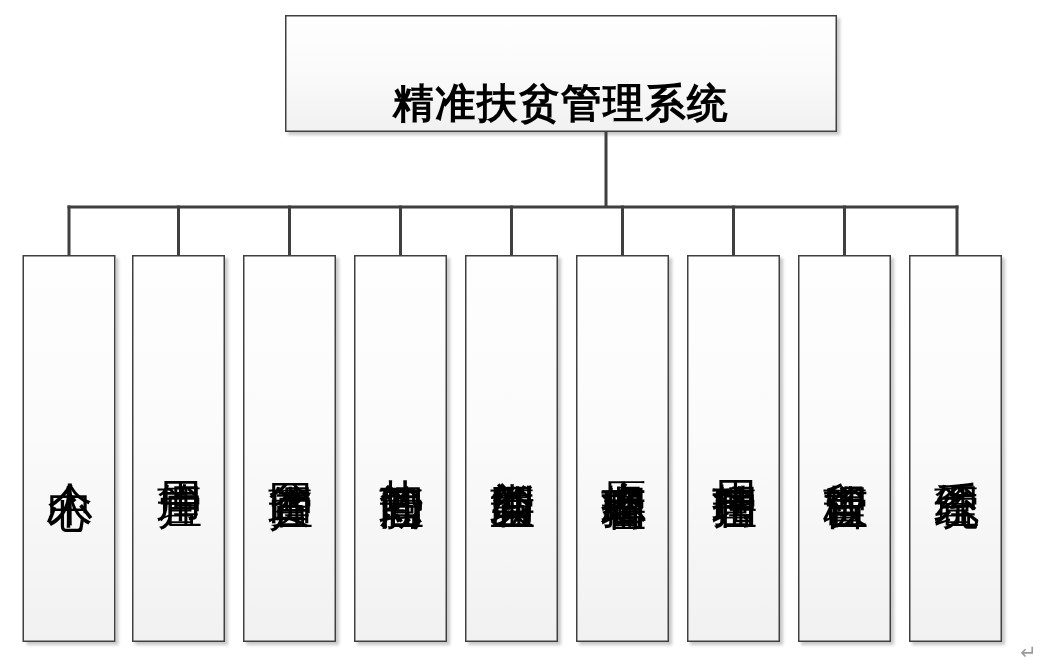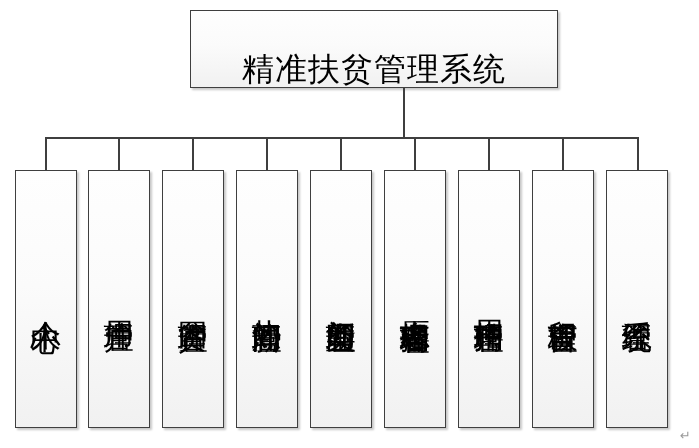--- a/index.html
+++ b/index.html
@@ -30,22 +30,22 @@
   .root-node {
     left: 190px;
     top: 10px;
     width: 368px;
     height: 78px;
     display: flex;
     align-items: center;
     justify-content: center;
   }
   .root-label {
-    font-size: 32px;
-    font-weight: normal;
+    font-size: 27px;
+    font-weight: bold;
     color: #000000;
     letter-spacing: 1px;
     line-height: 1;
     white-space: nowrap;
     margin-top: 40px;
   }
 
   .leaf-node {
     top: 170px;
     width: 62px;

